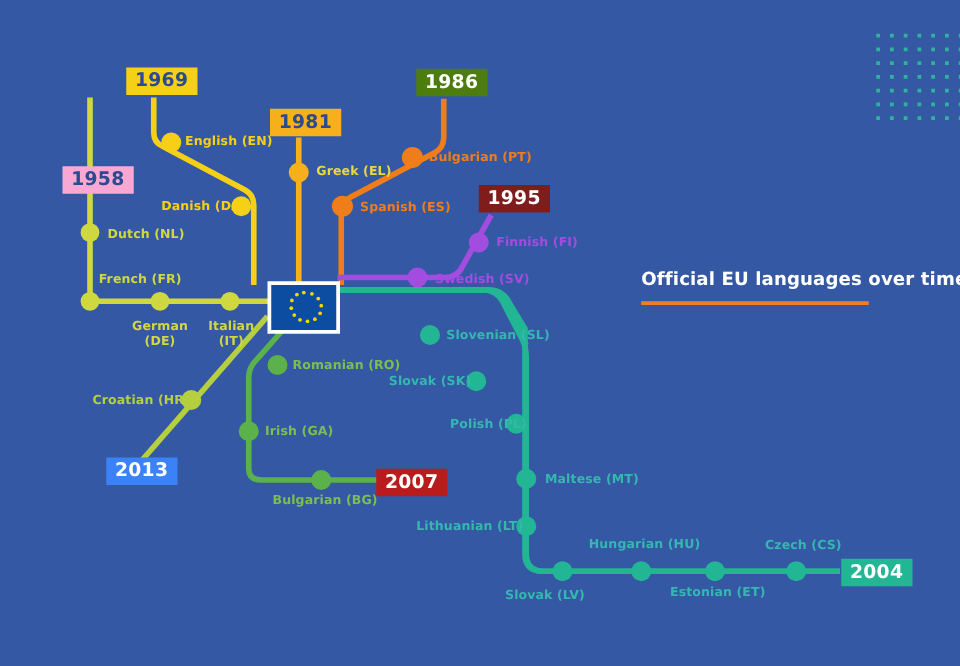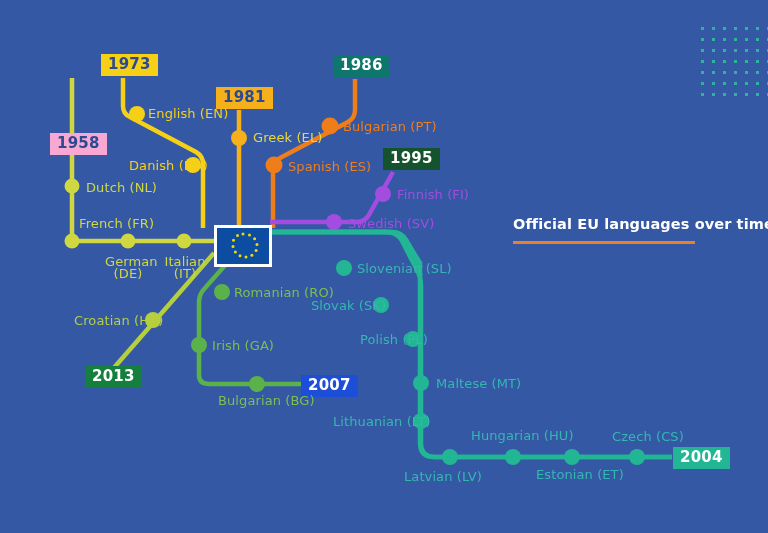--- a/index.html
+++ b/index.html
@@ -17,22 +17,22 @@
     font-family: "DejaVu Sans", "Liberation Sans", sans-serif;
   }
   #diagram {
     position: absolute;
     inset: 0;
     width: 768px;
     height: 533px;
   }
   .node-label {
     position: absolute;
-    font-size: 13px;
-    font-weight: 400;
+    font-size: 10px;
+    font-weight: 700;
     white-space: nowrap;
     letter-spacing: 0.1px;
     line-height: 12px;
   }
   .node-label.two-line { text-align: center; line-height: 12px; }
   .year-badge {
     position: absolute;
     font-size: 15px;
     font-weight: 700;
     padding: 2px 7px 3px 7px;
@@ -150,33 +150,33 @@
         <circle cx="246" cy="257" r="1.5"></circle>
         <circle cx="240" cy="255.8" r="1.5"></circle>
         <circle cx="235.4" cy="252" r="1.5"></circle>
         <circle cx="233" cy="246.5" r="1.5"></circle>
         <circle cx="233.5" cy="240.3" r="1.5"></circle>
         <circle cx="237.5" cy="235.6" r="1.5"></circle>
       </g>
     </g>
   </svg>
 
-  <div class="year-badge" style="left:101px; top:54px; background:#f6d016; color:#2b4a8f;">1973</div>
+  <div class="year-badge" style="left:101px; top:54px; background:#f6d016; color:#2b4a8f;">1969</div>
 
   <div class="year-badge" style="left:216px; top:87px; background:#f5b01b; color:#2b4a8f;">1981</div>
 
-  <div class="year-badge" style="left:333px; top:55px; background:#0f766e; color:#ffffff;">1986</div>
+  <div class="year-badge" style="left:333px; top:55px; background:#4d7c0f; color:#ffffff;">1986</div>
 
   <div class="year-badge" style="left:50px; top:133px; background:#f9a8d4; color:#2b4a8f;">1958</div>
 
-  <div class="year-badge" style="left:383px; top:148px; background:#14532d; color:#ffffff;">1995</div>
-
-  <div class="year-badge" style="left:85px; top:366px; background:#15803d; color:#ffffff;">2013</div>
-
-  <div class="year-badge" style="left:301px; top:375px; background:#1d4ed8; color:#ffffff;">2007</div>
+  <div class="year-badge" style="left:383px; top:148px; background:#7f1d1d; color:#ffffff;">1995</div>
+
+  <div class="year-badge" style="left:85px; top:366px; background:#3b82f6; color:#ffffff;">2013</div>
+
+  <div class="year-badge" style="left:301px; top:375px; background:#b91c1c; color:#ffffff;">2007</div>
 
   <div class="year-badge" style="left:673px; top:447px; background:#22b694; color:#ffffff;">2004</div>
 
   <div class="node-label" style="left:148px; top:108px; color:#f6d016;">English (EN)</div>
 
   <div class="node-label" style="left:129px; top:160px; color:#f6d016;">Danish (DA)</div>
 
   <div class="node-label" style="left:253px; top:132px; color:#e9d93f;text-align:center;">Greek (EL)</div>
 
   <div class="node-label" style="left:343px; top:121px; color:#ef7d1a;">Bulgarian (PT)</div>
@@ -212,21 +212,21 @@
   <div class="node-label" style="left:357px; top:263px; color:#35b7b0;">Slovenian (SL)</div>
 
   <div class="node-label" style="left:311px; top:300px; color:#35b7b0;">Slovak (SK)</div>
 
   <div class="node-label" style="left:360px; top:334px; color:#35b7b0;">Polish (PL)</div>
 
   <div class="node-label" style="left:436px; top:378px; color:#35b7b0;">Maltese (MT)</div>
 
   <div class="node-label" style="left:333px; top:416px; color:#35b7b0;">Lithuanian (LT)</div>
 
-  <div class="node-label" style="left:404px; top:471px; color:#35b7b0;">Latvian (LV)</div>
+  <div class="node-label" style="left:404px; top:471px; color:#35b7b0;">Slovak (LV)</div>
 
   <div class="node-label" style="left:471px; top:430px; color:#35b7b0;">Hungarian (HU)</div>
 
   <div class="node-label" style="left:536px; top:469px; color:#35b7b0;">Estonian (ET)</div>
 
   <div class="node-label" style="left:612px; top:431px; color:#35b7b0;">Czech (CS)</div>
 
   <div id="title-block">
     <div id="title-text">Official EU languages over time</div>
     <div id="title-rule"></div>

